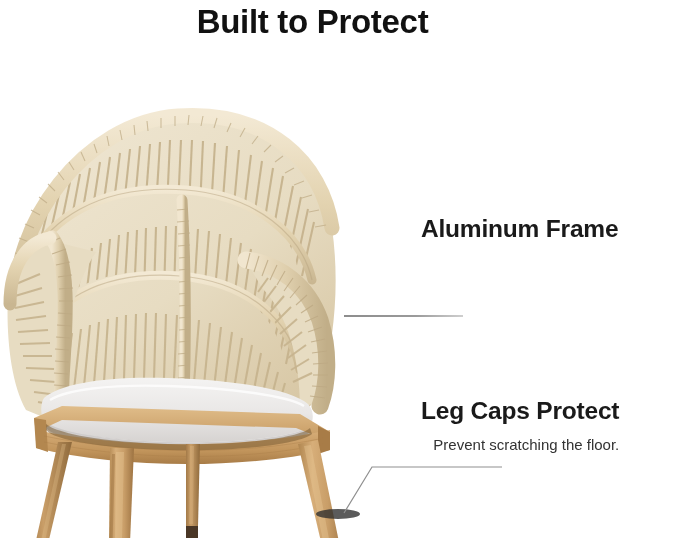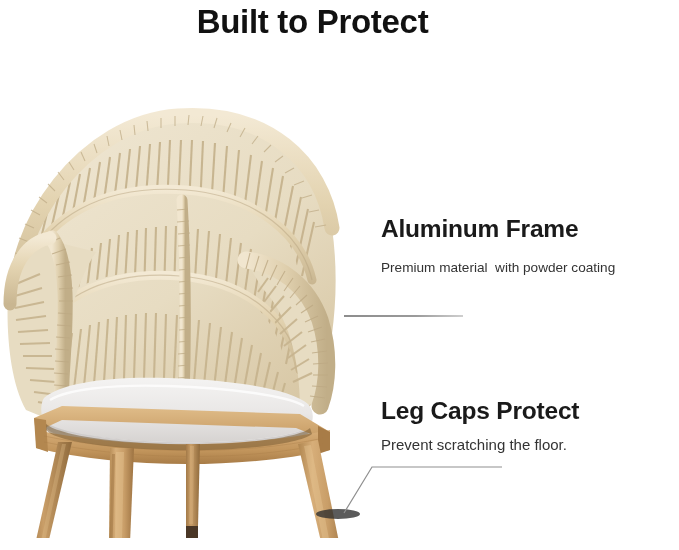--- a/index.html
+++ b/index.html
@@ -23,39 +23,39 @@
     text-align: center;
     font-size: 33px;
     font-weight: bold;
     letter-spacing: -0.3px;
     color: #111111;
     line-height: 40px;
     white-space: nowrap;
   }
 
   
-  .callout { position: absolute; }
+  .callout { position: absolute; margin-left: 40px; }
   .callout-heading {
     font-size: 24.5px;
     font-weight: bold;
     color: #1a1a1a;
     line-height: 30px;
     letter-spacing: -0.2px;
     white-space: nowrap;
   }
   .callout-line {
     font-size: 13.6px;
     font-weight: normal;
     color: #333333;
     line-height: 26px;
     white-space: pre;
   }
   #callout-aluminum { left: 381px; top: 214px; }
   #callout-legcaps  { left: 381px; top: 396px; }
-  #callout-legcaps .callout-line { font-size: 15px; line-height: 24px; }
+  #callout-legcaps .callout-line { font-size: 15px; line-height: 24px; text-align: right; }
 
   
   .leader { position: absolute; }
   #leader-aluminum {
     left: 344px; top: 315px;
     width: 119px; height: 2px;
     background: linear-gradient(to right, #8d8d8d 0%, #9a9a9a 60%, #cfcfcf 100%);
   }
   #leader-legcaps { left: 330px; top: 455px; width: 175px; height: 70px; }
 
@@ -453,19 +453,18 @@
 </svg>
 
 <div class="leader" id="leader-aluminum"></div>
 
 <svg class="leader" id="leader-legcaps" viewBox="0 0 175 70">
   <polyline points="14,58 42,12 172,12" fill="none" stroke="#8f8f8f" stroke-width="1.2"></polyline>
 </svg>
 
 <div class="callout" id="callout-aluminum">
   <div class="callout-heading">Aluminum Frame</div>
-  <div class="callout-line" style="margin-top:11px;">Premium material  with powder coating</div>
 </div>
 
 <div class="callout" id="callout-legcaps">
   <div class="callout-heading">Leg Caps Protect</div>
   <div class="callout-line" style="margin-top:7px;">Prevent scratching the floor.</div>
 </div>
 
 </body></html>

